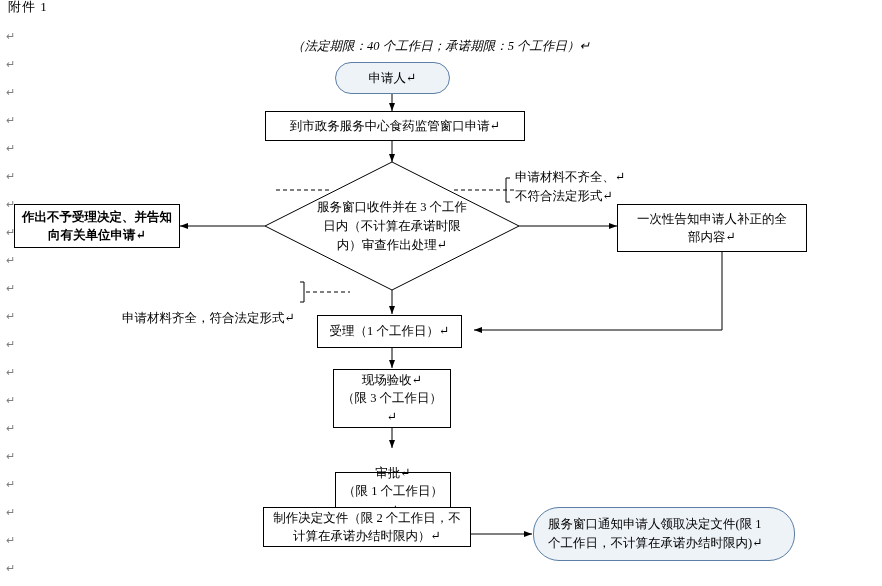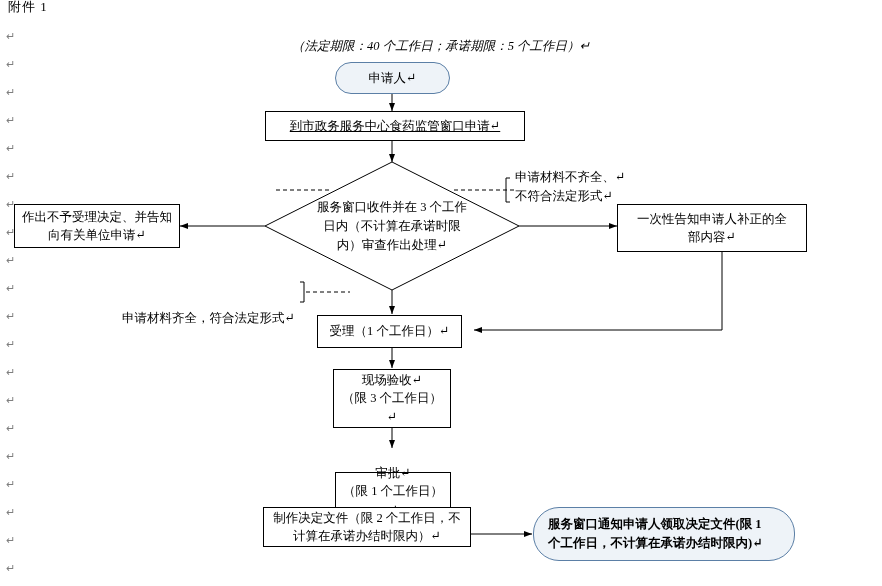--- a/index.html
+++ b/index.html
@@ -74,21 +74,20 @@
     background: #eef3f8;
   }
   .stadium2 {
     border: 1px solid #5b7fa6;
     border-radius: 26px;
     background: #eef3f8;
     text-align: left;
     justify-content: flex-start;
     padding: 4px 14px;
     line-height: 1.5;
-    font-weight: bold;
   }
   .diamond-text {
     position: absolute;
     left: 50%;
     top: 50%;
     transform: translate(-50%, -50%);
     width: 160px;
     text-align: center;
     font-size: 12.5px;
     line-height: 1.5;
@@ -181,39 +180,39 @@
 
     <path d="M300 282 L304 282 L304 302 L300 302" fill="none" stroke="#000" stroke-width="1"></path>
 
     <polygon points="392,162 519,226 392,290 265,226" fill="#ffffff" stroke="#000" stroke-width="1"></polygon>
   </svg>
 
   <div class="node stadium" style="left:335px; top:62px; width:115px; height:32px;">
     <span>申请人↵</span>
   </div>
 
-  <div class="node" style="left:265px; top:111px; width:260px; height:30px;text-decoration:underline;">
+  <div class="node" style="left:265px; top:111px; width:260px; height:30px;">
     <span>到市政务服务中心食药监管窗口申请↵</span>
   </div>
 
   <div class="diamond-text" style="left:392px; top:226px;">
     <span>服务窗口收件并在 3 个工作日内（不计算在承诺时限内）审查作出处理↵</span>
   </div>
 
 
   <div class="free-label" style="left:515px; top:168px; width:130px;">
     <span>申请材料不齐全、↵</span><br>
     <span>不符合法定形式↵</span>
   </div>
 
   <div class="free-label" style="left:122px; top:274px; width:180px;margin-top:35px;">
     <span>申请材料齐全，符合法定形式↵</span>
   </div>
 
-  <div class="node" style="left:14px; top:204px; width:166px; height:44px;">
+  <div class="node" style="left:14px; top:204px; width:166px; height:44px;font-weight:bold;">
     <span>作出不予受理决定、并告知<br>向有关单位申请↵</span>
   </div>
 
   <div class="node" style="left:617px; top:204px; width:190px; height:48px;">
     <span>一次性告知申请人补正的全<br>部内容↵</span>
   </div>
 
   <div class="node" style="left:317px; top:315px; width:145px; height:33px;">
     <span>受理（1 个工作日）↵</span>
   </div>

